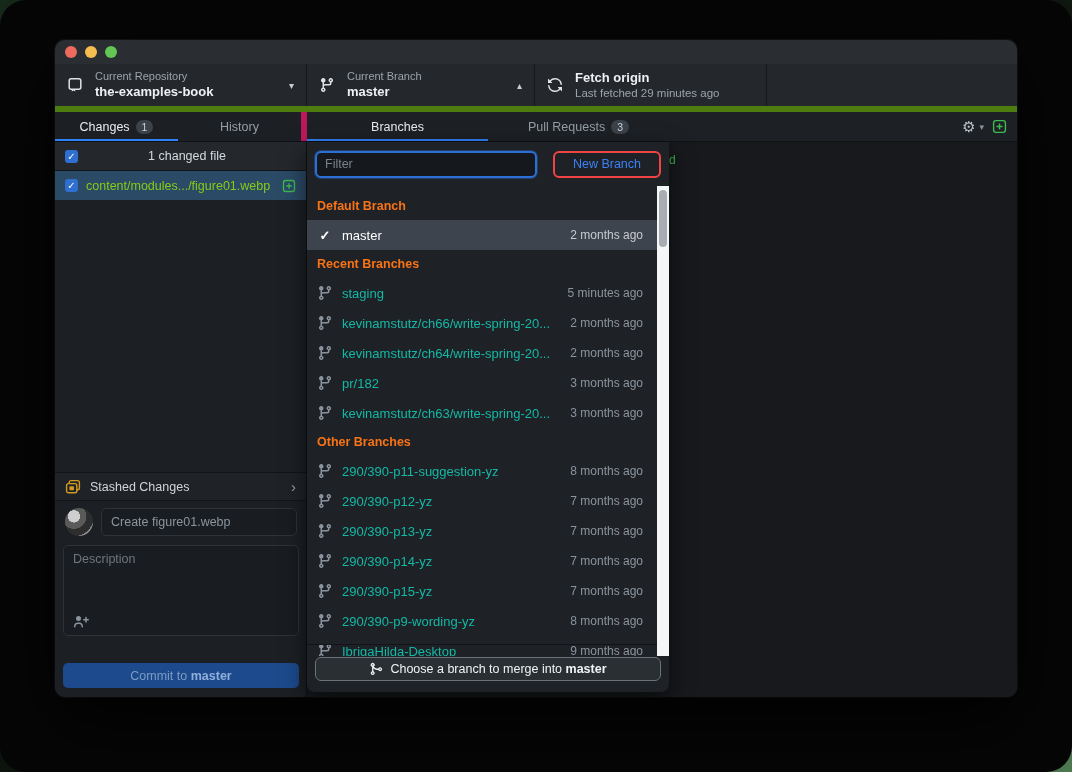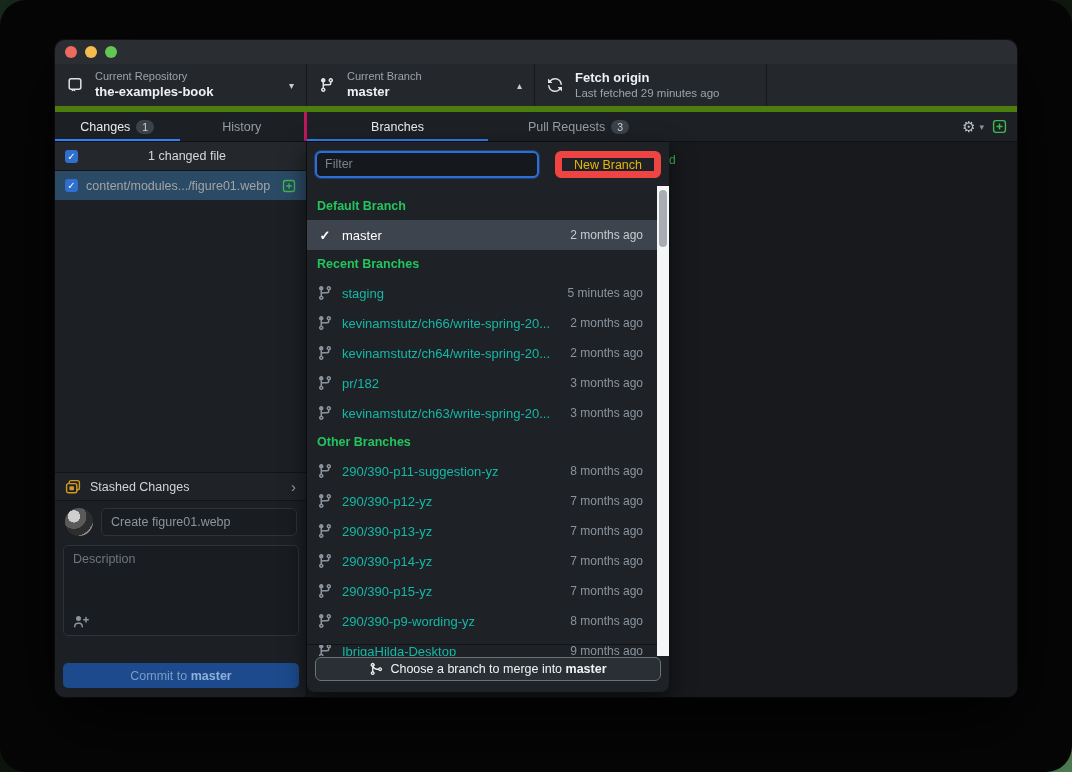--- a/index.html
+++ b/index.html
@@ -27,21 +27,21 @@
   .tb-text{ display:flex; flex-direction:column; line-height:1.25; min-width:0; }
   .tb-label{ font-size:11px; color:#9ba3ab; }
   .tb-value{ font-size:13px; font-weight:bold; color:#eef1f4; white-space:nowrap; }
   .tb-sub{ font-size:11.5px; color:#9ba3ab; white-space:nowrap; }
   .tb-caret{ margin-left:auto; padding-left:14px; color:#c8cdd2; font-size:10px; }
   .tb-repo{ width:252px; } .tb-branch{ width:228px; } .tb-fetch{ width:232px; }
   .tb-filler{ flex:1; border-right:none; }
 
   
   .tabstrip{ height:30px; display:flex; border-bottom:1px solid #0f1113; background:#1d2125; }
-  .tabs-left{ width:252px; display:flex; border-right:3px solid #be185d; background:#1c2024; }
+  .tabs-left{ width:252px; display:flex; border-right:6px solid #be185d; background:#1c2024; }
   .tabs-pop{ width:362px; display:flex; }
   .tabs-right{ flex:1; display:flex; align-items:center; justify-content:flex-end; padding-right:10px; gap:8px; }
   .tab{ flex:1; display:flex; align-items:center; justify-content:center; font-size:12.5px; color:#959da5; position:relative; cursor:pointer; }
   .tab.selected{ color:#e8ebee; }
   .tab.selected::after{ content:""; position:absolute; left:0; right:0; bottom:0; height:2px; background:#2f81f7; }
   .badge{ margin-left:6px; padding:0 6px; height:14px; line-height:14px; font-size:10.5px; border-radius:8px; background:#3c424a; color:#cdd3da; }
   .gear{ color:#b8bfc6; font-size:15px; line-height:1; cursor:pointer; }
   .gear-caret{ color:#8b949e; font-size:9px; margin-left:-4px; cursor:pointer; }
   .diff-added{ width:15px; height:15px; color:#3fb950; cursor:pointer; }
 
@@ -49,43 +49,43 @@
   .content{ position:absolute; top:102px; left:0; right:0; bottom:0; display:flex; }
   .main{ position:absolute; left:252px; top:0; right:0; bottom:0; background:#17191d; }
   .stray{ position:absolute; left:362px; top:11px; font-size:12px; color:#3fb950; }
 
   
   .sidebar{ position:absolute; left:0; top:0; width:252px; bottom:0; background:#1c2024; border-right:1px solid #101214; }
   .files-header{ height:29px; background:#24282c; border-bottom:1px solid #121417; display:flex; align-items:center; padding:0 10px; }
   .files-header .label{ flex:1; text-align:center; font-size:12.5px; color:#d4d9de; }
   .checkbox{ width:13px; height:13px; border-radius:3px; background:#2e6fd0; color:#fff; font-size:10px; line-height:13px; text-align:center; flex:none; cursor:pointer; }
   .file-row{ height:29px; background:#2b4a66; display:flex; align-items:center; gap:8px; padding:0 10px; cursor:pointer; }
-  .file-row .fname{ flex:1; font-size:12.5px; color:#a3a3a3; white-space:nowrap; overflow:hidden; }
+  .file-row .fname{ flex:1; font-size:12.5px; color:#84cc16; white-space:nowrap; overflow:hidden; }
   .stashed{ position:absolute; left:0; right:0; top:330px; height:29px; border-top:1px solid #121417; border-bottom:1px solid #121417; background:#1f2327; display:flex; align-items:center; gap:9px; padding:0 10px; cursor:pointer; }
   .stashed .sticon{ width:16px; height:16px; color:#d29922; flex:none; }
   .stashed .stlabel{ flex:1; font-size:12.5px; color:#d0d4d9; }
   .stashed .stchev{ color:#9aa2aa; font-size:15px; }
   .avatar{ position:absolute; left:10px; top:366px; width:28px; height:28px; border-radius:50%;
     background:radial-gradient(circle at 32% 30%, #cfcfcf 0 22%, #5a5a5a 23% 45%, #2e2e2e 46% 72%, #8a8a8a 73%); }
   .summary-input{ position:absolute; left:46px; top:366px; width:196px; height:28px; background:#191c20; border:1px solid #2e3338; border-radius:5px; color:#8b949e; font-size:12.5px; padding:0 9px; font-family:"Liberation Sans",sans-serif; }
   .desc-box{ position:absolute; left:8px; top:403px; width:236px; height:91px; background:#191c20; border:1px solid #2e3338; border-radius:5px; }
   .desc-box textarea{ width:100%; height:68px; background:transparent; border:none; resize:none; outline:none; color:#c8cdd2; font-size:12.5px; padding:6px 9px; font-family:"Liberation Sans",sans-serif; }
   .desc-box textarea::placeholder{ color:#6e767e; }
   .coauthor{ position:absolute; left:9px; bottom:6px; width:16px; height:16px; color:#8b949e; cursor:pointer; }
   .commit-btn{ position:absolute; left:8px; top:521px; width:236px; height:25px; background:#1c4a8c; border:none; border-radius:5px; color:#7d9cc4; font-size:12.5px; cursor:pointer; font-family:"Liberation Sans",sans-serif; }
   .commit-btn b{ color:#8fb0da; }
 
   
   .popover{ position:absolute; left:252px; top:0; width:362px; height:550px; background:#1e2226; border-radius:0 0 8px 8px; box-shadow:0 8px 24px rgba(0,0,0,.6); z-index:5; }
   .filter-row{ height:44px; display:flex; align-items:center; padding:0 8px; gap:16px; }
   .filter-input{ flex:1; height:27px; background:#15181c; border:2px solid #2c6fd6; box-shadow:0 0 0 1px rgba(44,111,214,.35); border-radius:6px; color:#e6e9ec; font-size:12.5px; padding:0 8px; outline:none; font-family:"Liberation Sans",sans-serif; }
   .filter-input::placeholder{ color:#7a828a; }
-  .newbranch-btn{ height:27px; padding:0 12px; background:transparent; border:7px solid #ef4444; border-radius:6px; color:#eab308; font-size:12.5px; cursor:pointer; white-space:nowrap; font-family:"Liberation Sans",sans-serif; }
+  .newbranch-btn{ height:27px; padding:0 18px; background:transparent; border:2px solid #ef4444; border-radius:6px; color:#3b82f6; font-size:12.5px; cursor:pointer; white-space:nowrap; font-family:"Liberation Sans",sans-serif; }
   .branch-list{ position:absolute; top:44px; left:0; right:0; height:470px; overflow:hidden; padding-top:6px; }
-  .group-header{ height:28px; display:flex; align-items:center; padding:0 10px; font-size:12.5px; font-weight:bold; color:#22c55e; }
+  .group-header{ height:28px; display:flex; align-items:center; padding:0 10px; font-size:12.5px; font-weight:bold; color:#f97316; }
   .branch-row{ height:30px; display:flex; align-items:center; gap:9px; padding:0 26px 0 10px; cursor:pointer; }
   .branch-row .row-icon{ width:16px; height:16px; color:#8b949e; flex:none; display:flex; align-items:center; justify-content:center; }
   .branch-row .branch-name{ flex:1; font-size:13px; color:#14b8a6; white-space:nowrap; overflow:hidden; }
   .branch-row .branch-time{ font-size:12px; color:#8b949e; white-space:nowrap; }
   .branch-row.selected{ background:#3d444d; }
   .branch-row.selected .row-icon{ color:#fff; font-size:13px; font-weight:bold; }
   .branch-row.selected .branch-name{ color:#fff; }
   .branch-row.selected .branch-time{ color:#c6ccd2; }
   .scrollbar{ position:absolute; top:44px; right:0; width:12px; height:470px; background:#f5f6f7; z-index:6; }
   .scroll-thumb{ position:absolute; left:2px; top:4px; width:8px; height:57px; background:#a9adb3; border-radius:4px; cursor:grab; }

